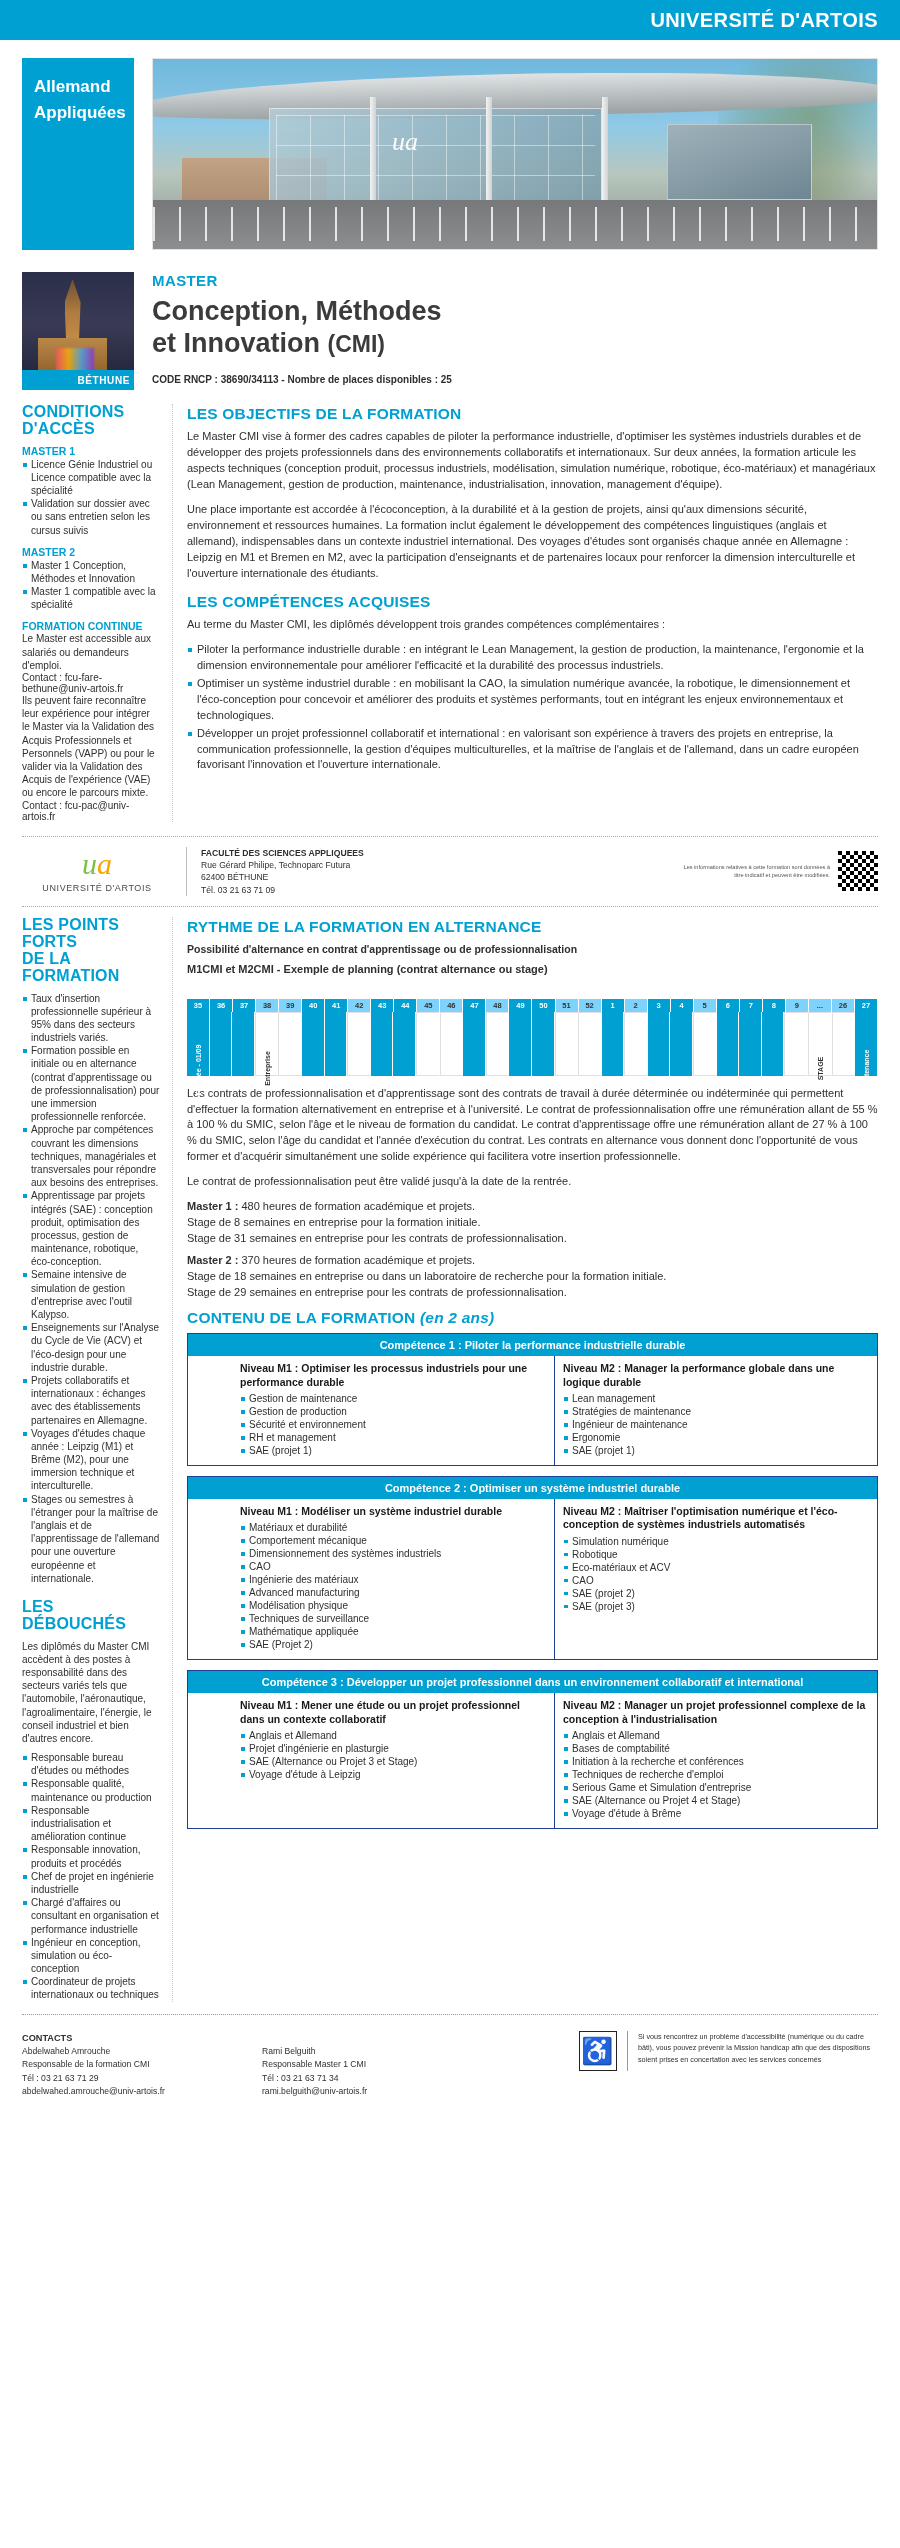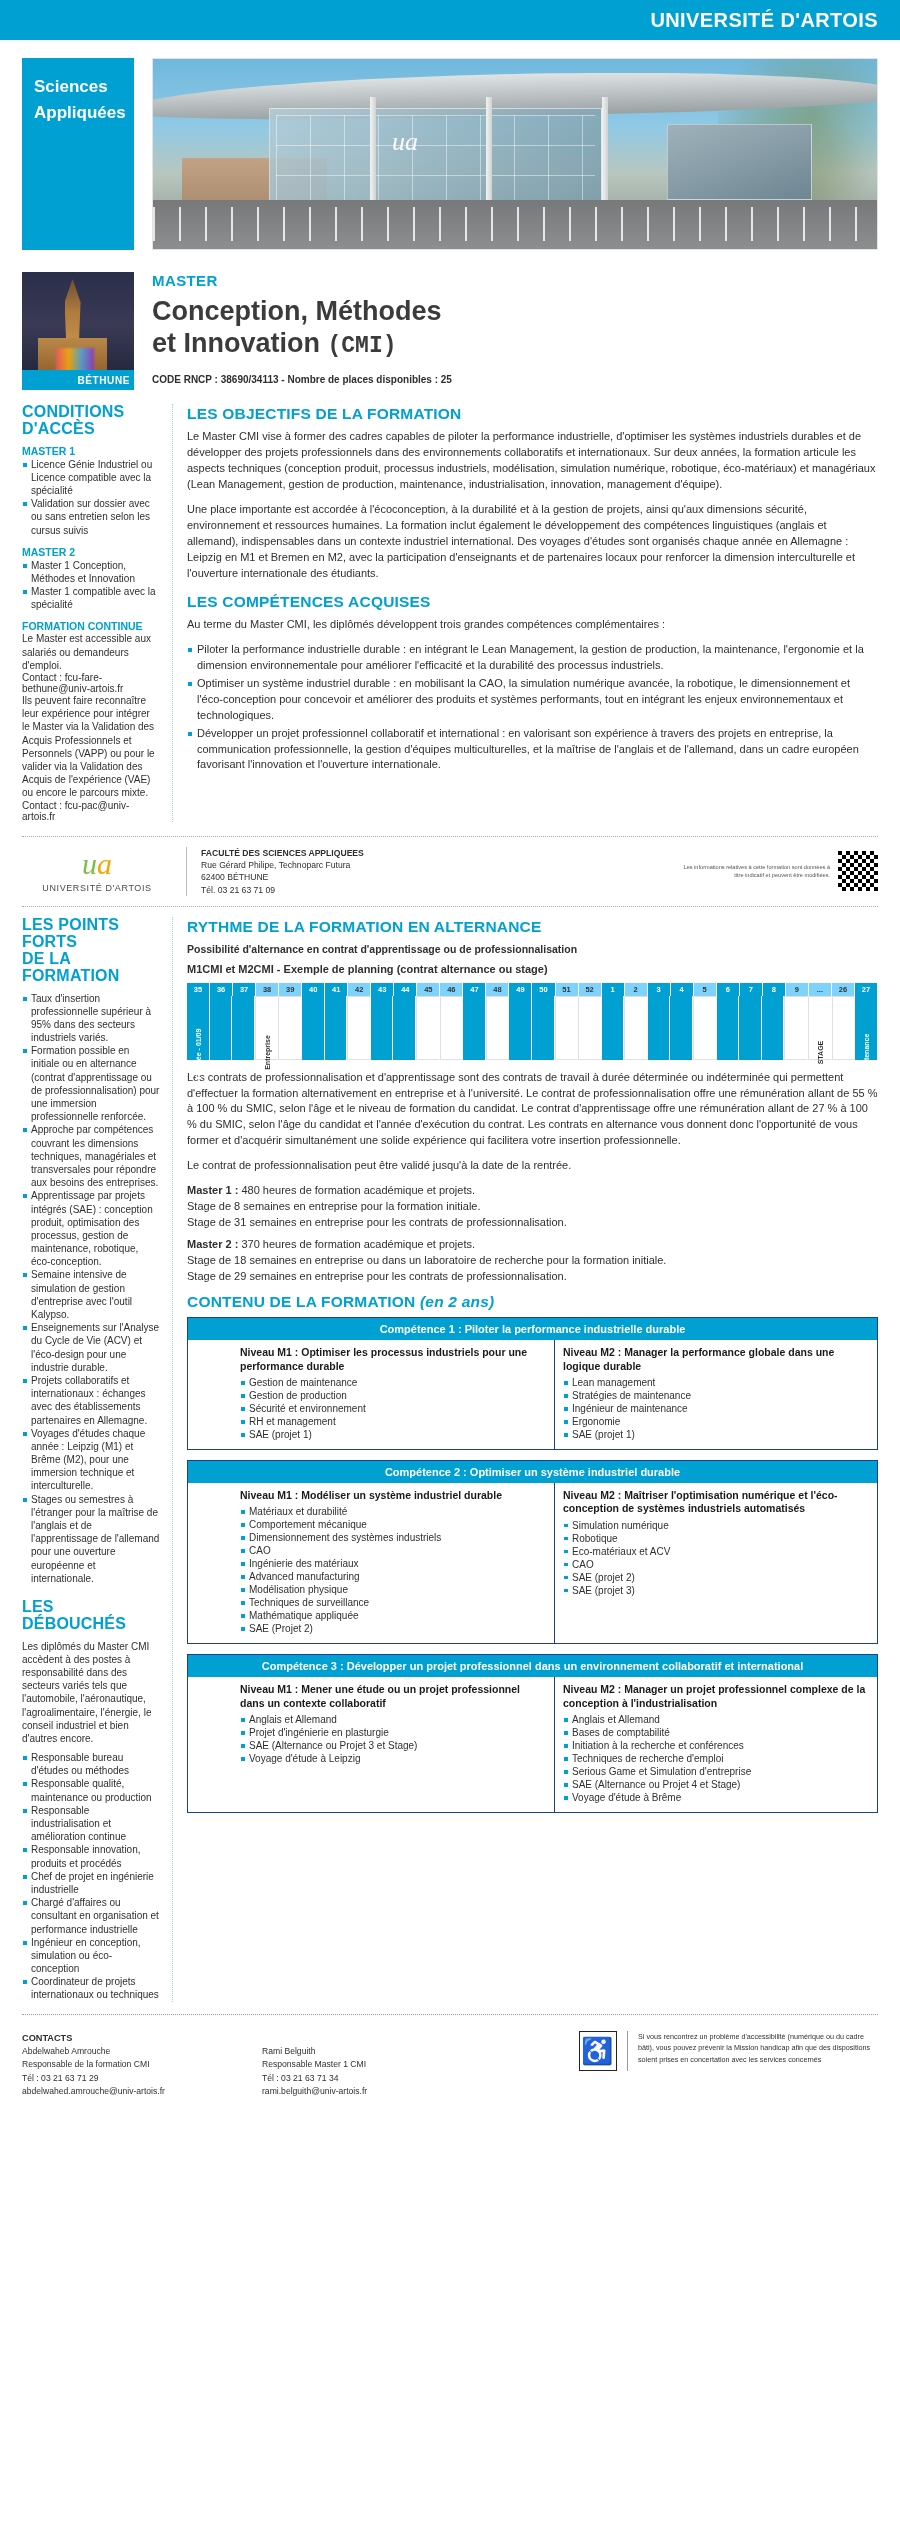--- a/index.html
+++ b/index.html
@@ -104,21 +104,21 @@
   .city-photo .bethune-bar {
     position:absolute; left:0; right:0; bottom:0; height:20px; background:#00a0d2;
     color:#fff; font-size:10px; font-weight:bold; letter-spacing:.6px;
     display:flex; align-items:center; justify-content:flex-end; padding-right:4px;
   }
   .title-block { flex: 1; }
   .kicker { color:#00a0d2; font-size:15px; font-weight:bold; letter-spacing:.4px; }
   .big-title {
     font-size: 27px; font-weight: bold; color:#3b3b3b; line-height:1.18; margin-top:7px;
   }
-  .big-title .light { font-weight: bold; font-size: 23px; font-family: Liberation Mono, monospace; }
+  .big-title .light { font-weight: bold; font-size: 23px; }
   .rncp { font-size: 10px; color:#2e2e2e; margin-top: 14px; font-weight: bold; }
 
   
   .body-wrap { display:flex; gap: 0; padding: 14px 22px 0 22px; }
   .col-left { width: 150px; padding-right: 12px; }
   .col-divider { width: 1px; border-left: 1px dotted #9fd4e8; margin-right: 14px; }
   .col-right { flex: 1; }
 
   .sec-head {
     color:#00a0d2; font-size:16px; font-weight:bold; letter-spacing:.2px;
@@ -164,21 +164,21 @@
   .band-note { font-size:5.6px; line-height:1.5; color:#555; text-align:right; width:150px; }
   .qr { width:40px; height:40px; background:
       repeating-linear-gradient(to right,#000 0 4px,#fff 4px 8px),
       repeating-linear-gradient(to bottom,#000 0 4px,#fff 4px 8px);
       background-blend-mode: difference; }
 
   
   .page2 { padding: 10px 22px 0 22px; }
 
   
-  .planning { margin-top: 8px; }
+  .planning { margin-top: 24px; }
   .wk-row { display:flex; }
   .wk {
     flex:1; min-width:0; font-size:7.5px; font-weight:bold; text-align:center;
     padding:2px 0; border-right:1px solid #fff; color:#333; background:#7dd3fc;
   }
   .wk.on { background:#00a0d2; color:#fff; }
   .bar-row { display:flex; height: 64px; }
   .bar { flex:1; min-width:0; border-right:1px solid #fff; position:relative; background:#e8f4fa; }
   .bar.on { background:#00a0d2; }
   .bar.white { background:#ffffff; border:1px solid #e0e0e0; border-right:1px solid #fff; }
@@ -223,21 +223,21 @@
 </style>
 </head>
 <body>
 
 <div class="topbar">
   <span class="title">UNIVERSITÉ D'ARTOIS</span>
 </div>
 
 <div class="hero">
   <div class="dept-box">
-    <div>Sciences</div>
+    <div>Allemand</div>
     <div>Appliquées</div>
   </div>
   <div class="hero-photo">
     <div class="trees"></div>
     <div class="roof"></div>
     <div class="brick"></div>
     <div class="glass"></div>
     <div class="wing"></div>
     <div class="col" style="left:30%"></div>
     <div class="col" style="left:46%"></div>

